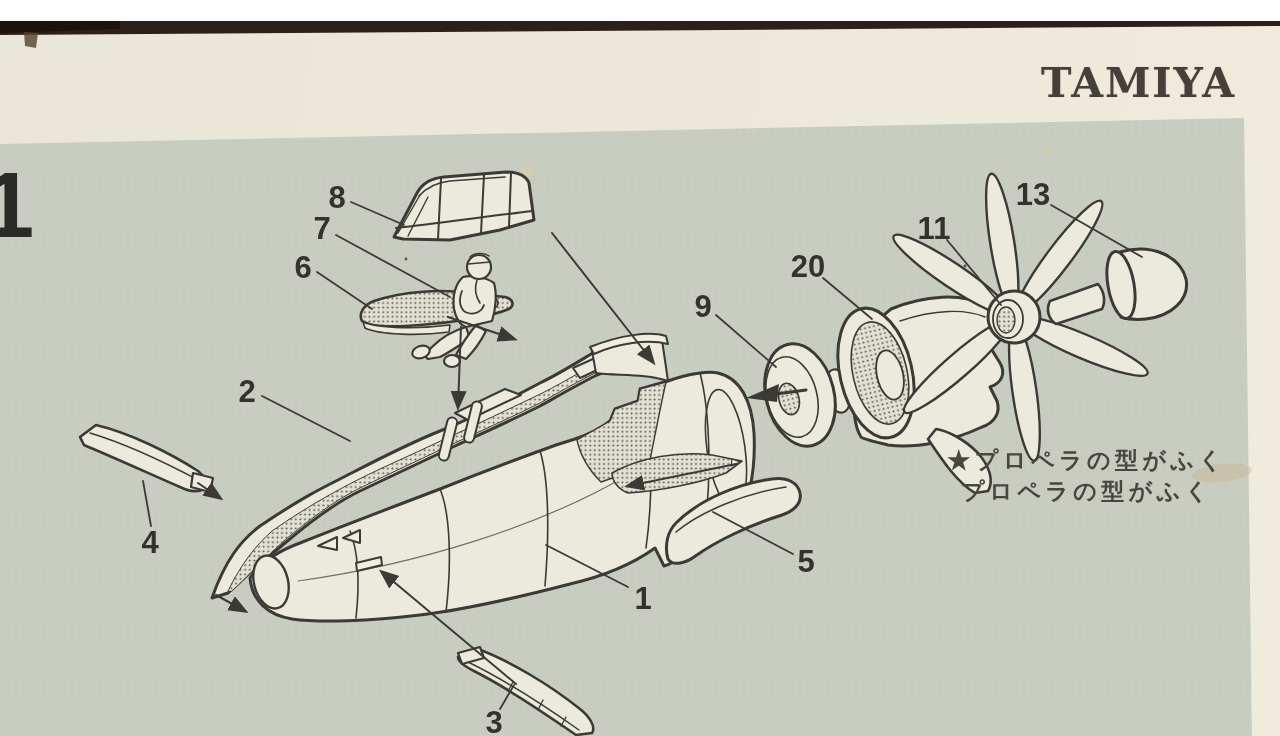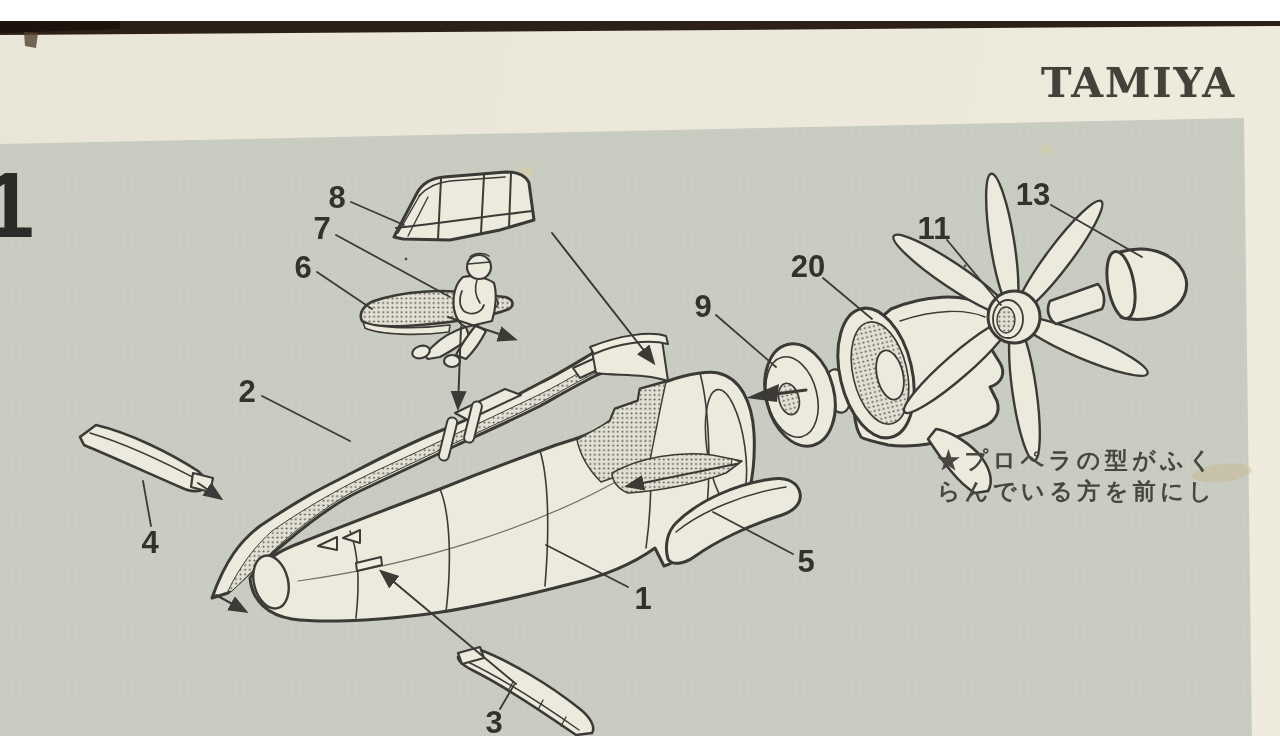--- a/index.html
+++ b/index.html
@@ -22,21 +22,21 @@
   }
   .callout{
     position:absolute;transform:translate(-50%,-50%);
     font-size:31px;font-weight:bold;color:#33322e;line-height:1;
   }
   .note{
     position:absolute;left:937px;top:424px;width:300px;
     font-size:23px;color:#47463f;letter-spacing:4.5px;line-height:31px;
     font-weight:bold;
   }
-  .note div{white-space:nowrap;}
+  .note div{white-space:nowrap;text-align:center;}
 </style>
 </head>
 <body>
 
 <div class="stage">
 
   <svg width="1280" height="736" viewBox="0 0 1280 736">
     <defs>
       <pattern id="stip" width="4.6" height="4.6" patternUnits="userSpaceOnUse">
         <rect width="4.6" height="4.6" fill="#e2e0d2"></rect>
@@ -247,21 +247,21 @@
       </g>
     </g>
   </svg>
 
   <div class="brand">TAMIYA</div>
 
   <div class="step-number">1</div>
 
   <div class="note">
     <div>★プロペラの型がふく</div>
-    <div>らんでいる方を前にし</div>
+    <div>プロペラの型がふく</div>
   </div>
 
   <div class="callout" style="left:643px;top:577px">1</div>
   <div class="callout" style="left:247px;top:370px">2</div>
   <div class="callout" style="left:494px;top:701px">3</div>
   <div class="callout" style="left:150px;top:521px">4</div>
   <div class="callout" style="left:806px;top:540px">5</div>
   <div class="callout" style="left:303px;top:246px">6</div>
   <div class="callout" style="left:322px;top:207px">7</div>
   <div class="callout" style="left:337px;top:176px">8</div>

